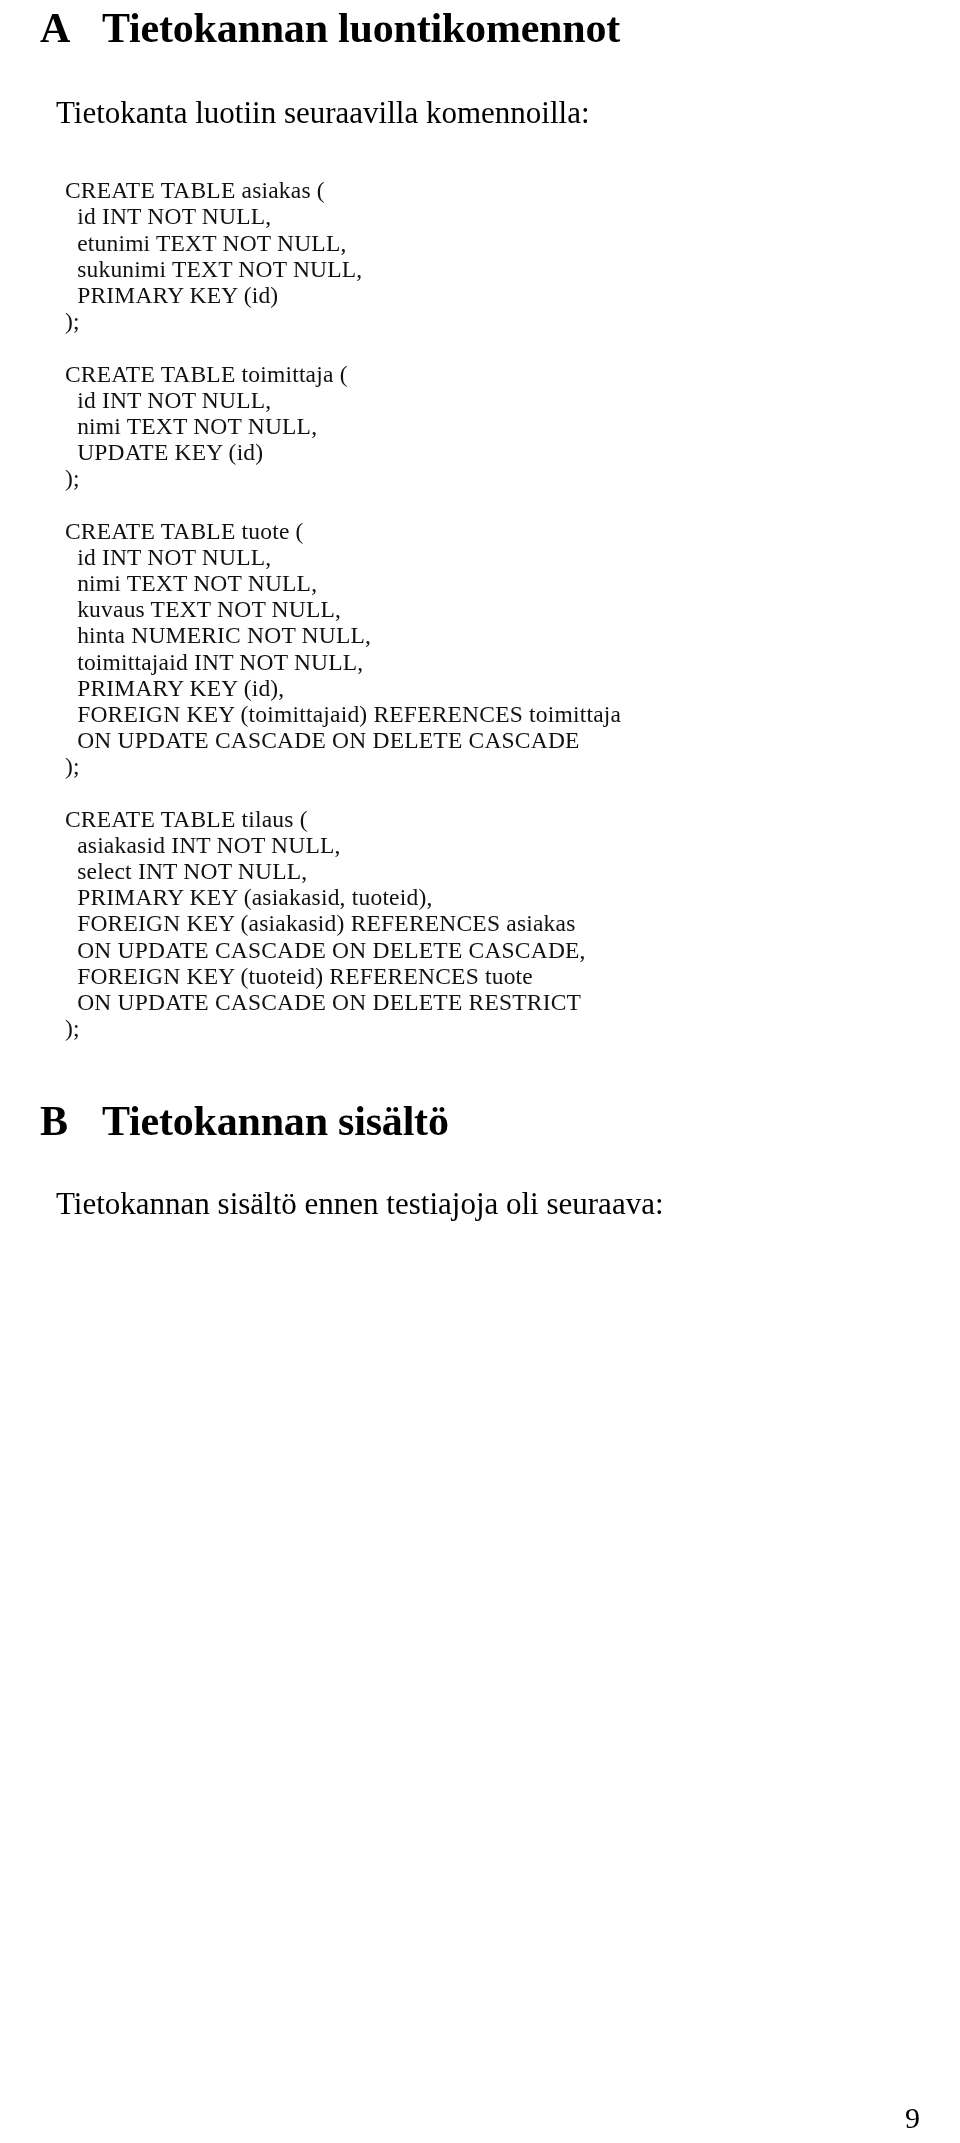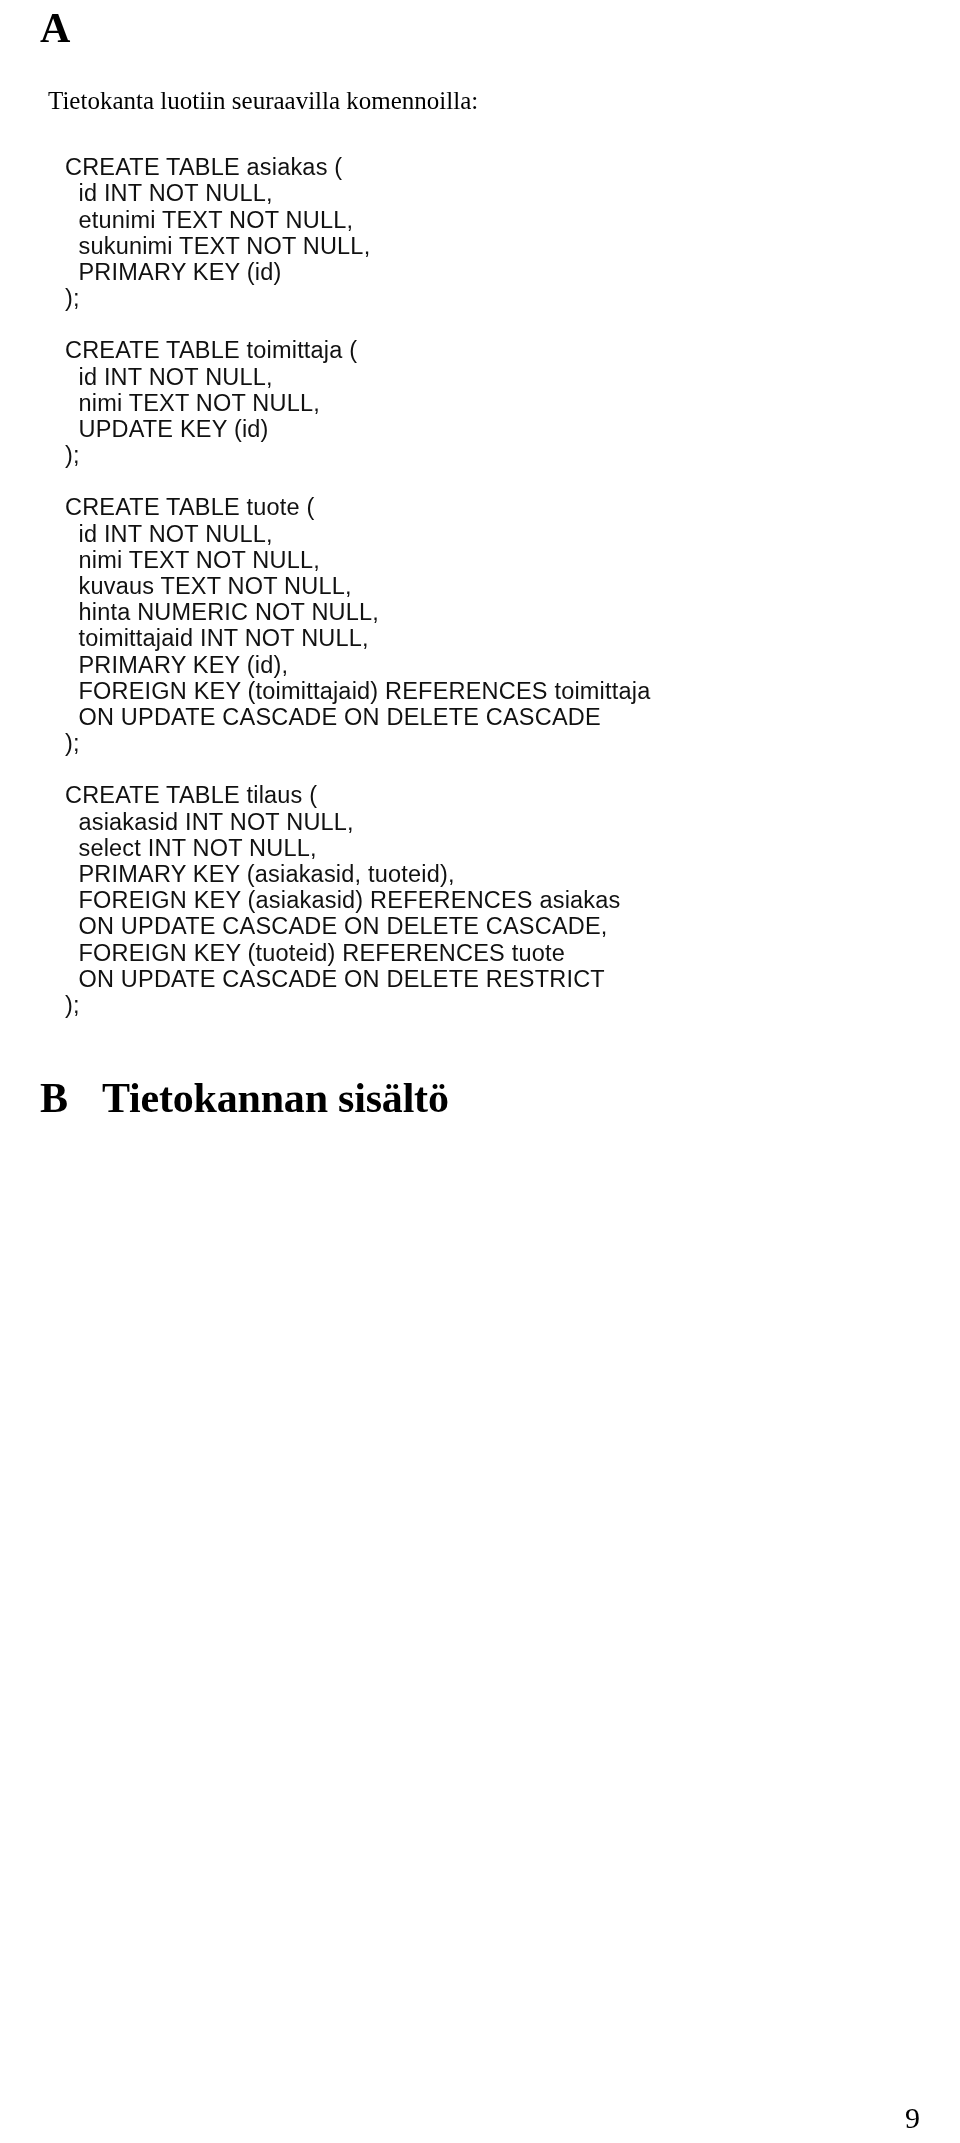--- a/index.html
+++ b/index.html
@@ -39,28 +39,28 @@
     flex: 0 0 62px;
   }
   .section-head .sec-title {
     flex: 1 1 auto;
   }
   #head-a { padding-top: 6px; }
   #head-b { padding-top: 0; }
 
   .body-text {
     font-family: "Liberation Serif", serif;
-    font-size: 25px;
+    font-size: 31px;
     line-height: 1.2;
-    margin: 8px;
+    margin: 16px;
   }
 
   
   .code {
-    font-family: Liberation Sans, sans-serif;
+    font-family: Liberation Serif, serif;
     font-size: 23.5px;
     line-height: 26.2px;
     white-space: pre;
     margin: 0;
     padding-left: 25px;
     color: #111111;
     letter-spacing: 0.2px;
   }
   .code-gap { height: 26px; }
 
@@ -81,20 +81,21 @@
     line-height: 1;
   }
 </style>
 </head>
 <body>
 
 <div class="page">
 
   <h1 class="section-head" id="head-a">
     <span class="sec-letter">A</span>
+    <span class="sec-title">Tietokannan luontikomennot</span>
   </h1>
 
   <div class="sp-a-title-to-intro"></div>
 
   <p class="body-text">Tietokanta luotiin seuraavilla komennoilla:</p>
 
   <div class="sp-intro-to-code"></div>
 
   <pre class="code">CREATE TABLE asiakas (
   id INT NOT NULL,
@@ -132,19 +133,20 @@
 
   <div class="sp-code-to-b"></div>
 
   <h1 class="section-head" id="head-b">
     <span class="sec-letter">B</span>
     <span class="sec-title">Tietokannan sisältö</span>
   </h1>
 
   <div class="sp-b-title-to-intro"></div>
 
+  <p class="body-text">Tietokannan sisältö ennen testiajoja oli seuraava:</p>
 
   <div class="sp-intro-to-out"></div>
 
   <div class="code-gap"></div>
 
   <div class="page-number">9</div>
 </div>
 
 </body></html>

